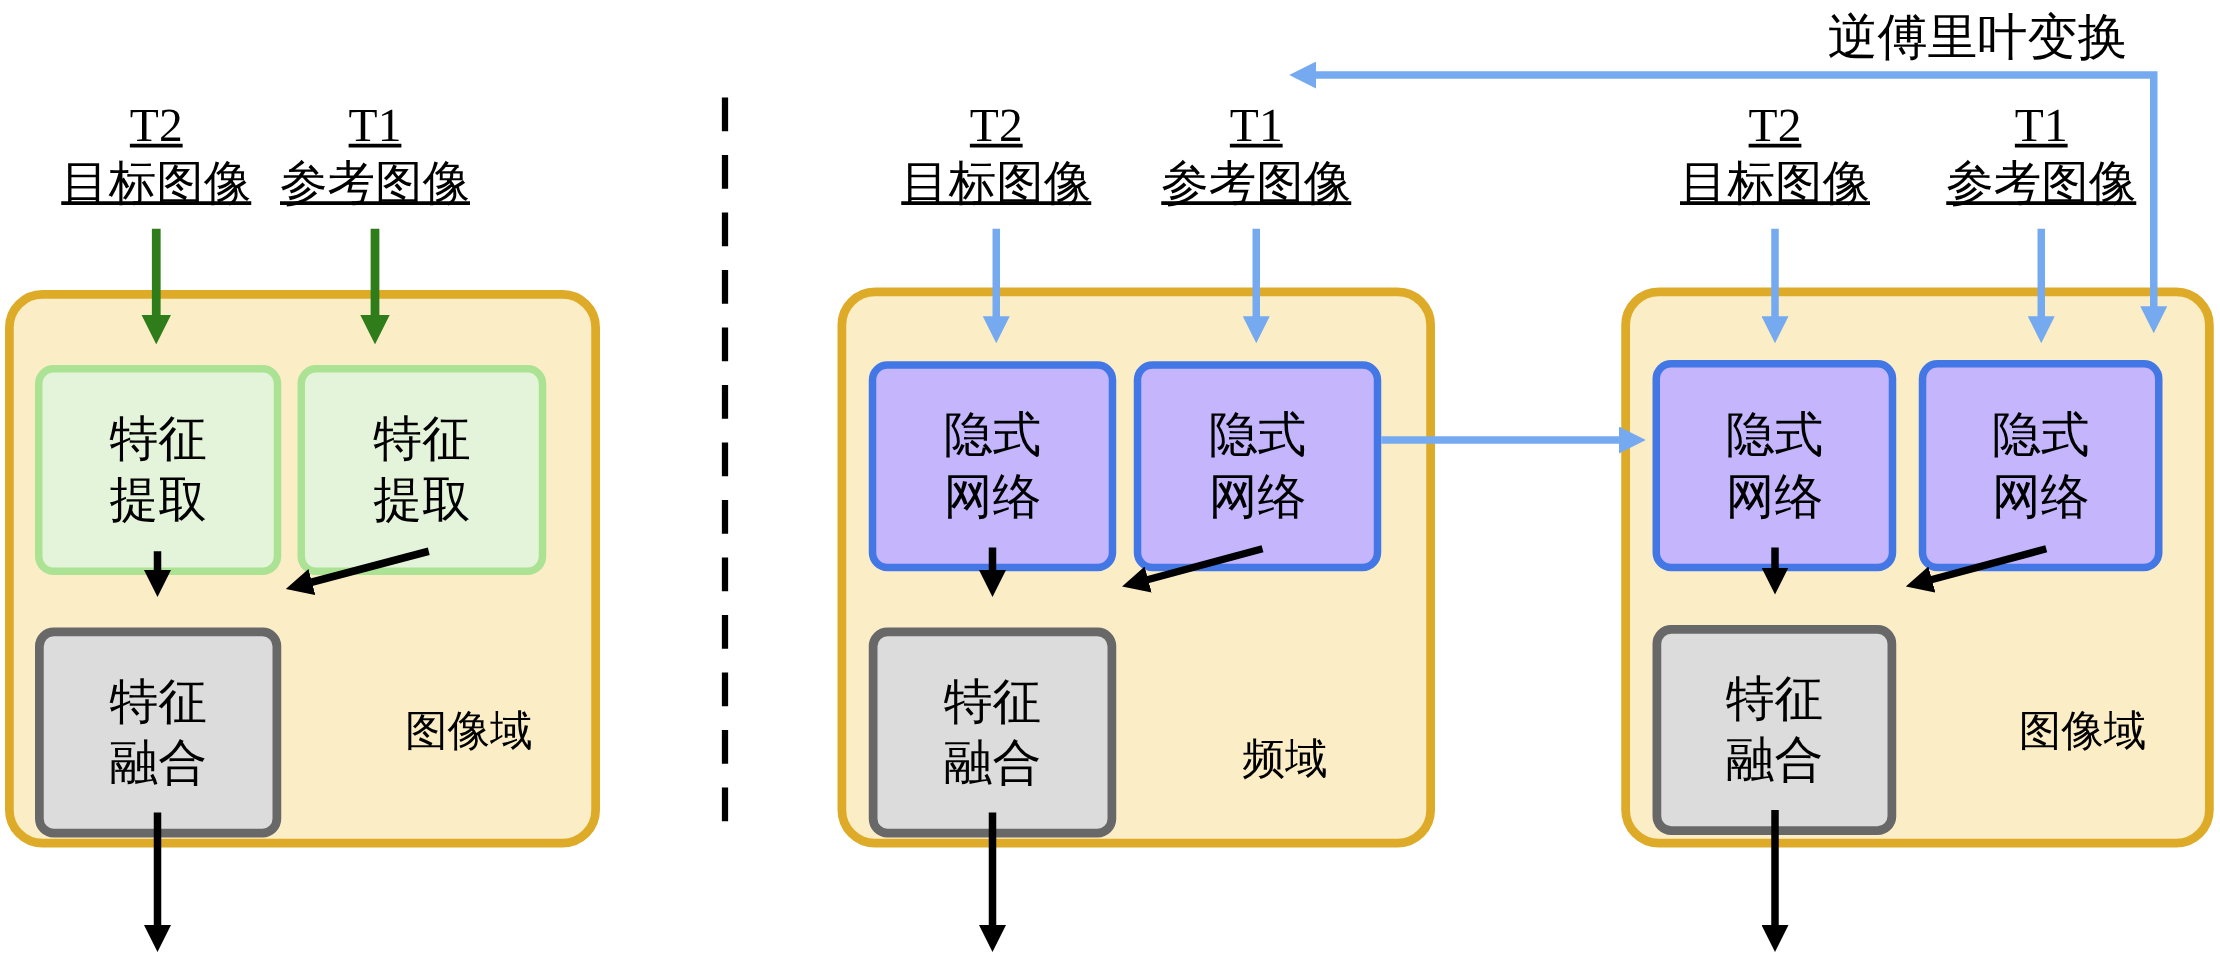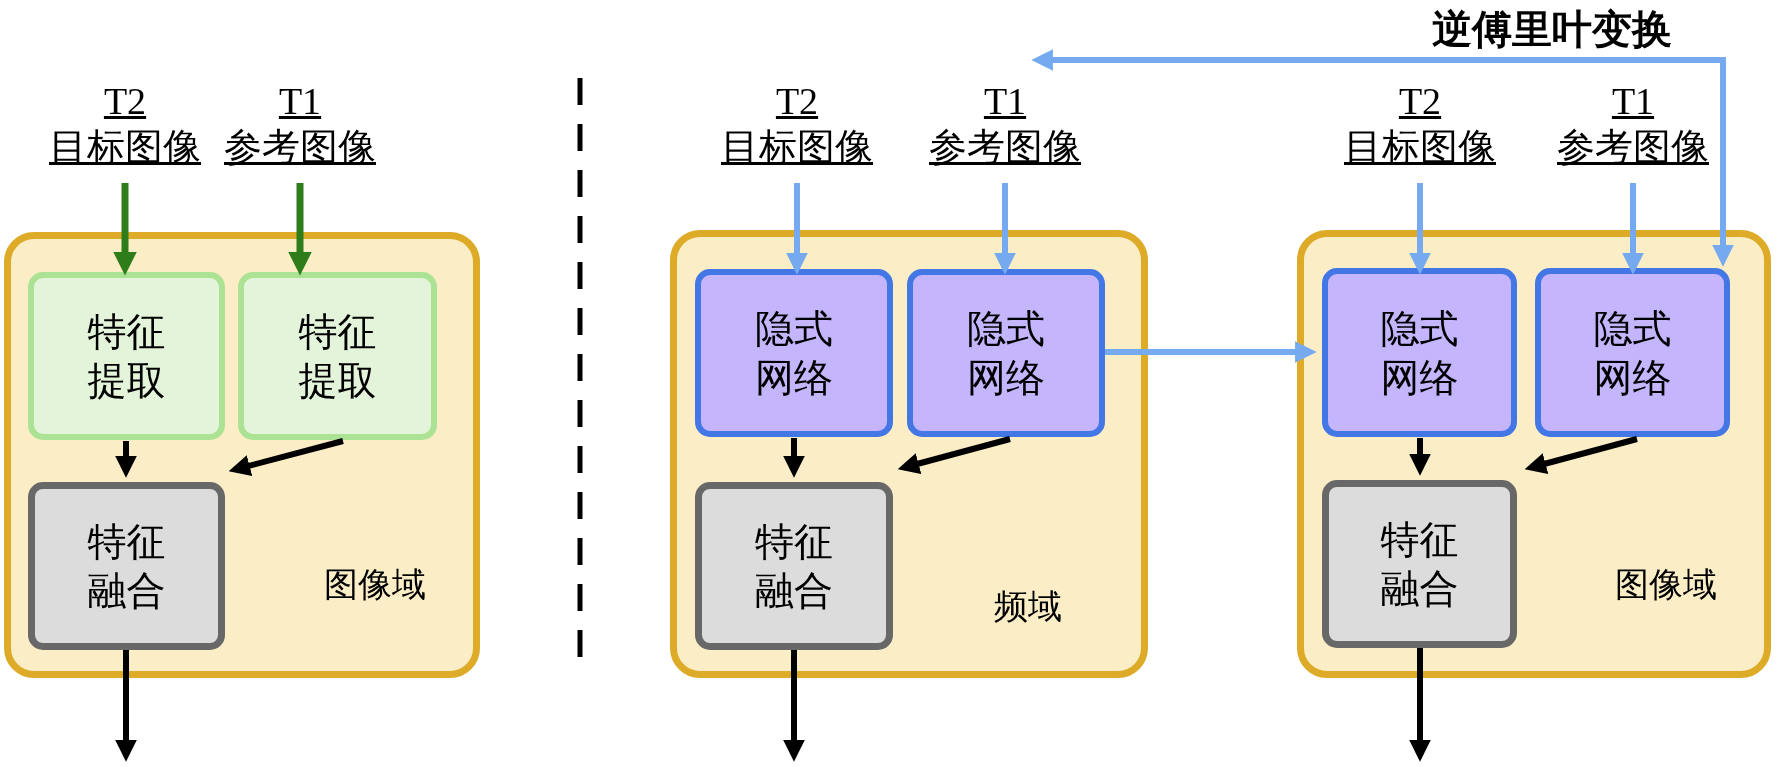--- a/index.html
+++ b/index.html
@@ -8,33 +8,33 @@
     font-family:"Liberation Serif","DejaVu Serif",serif;color:#000;
   }
   .container{
     position:absolute;box-sizing:border-box;
     background:#fbeec6;border:7px solid #ddab28;border-radius:30px;
     z-index:1;
   }
   .pbox{
     position:absolute;box-sizing:border-box;border-radius:15px;
     display:flex;flex-direction:column;align-items:center;justify-content:center;
-    font-size:39px;line-height:49px;text-align:center;z-index:2;
+    font-size:39px;line-height:49px;text-align:center;z-index:2;margin-top:20px;
   }
   .green{background:#e4f4da;border:6px solid #ace294;}
   .blue{background:#c4b5fd;border:6px solid #4377e6;}
   .gray{background:#dcdcdc;border:7px solid #686868;}
   .inlabel{
     position:absolute;width:220px;text-align:center;font-size:38px;line-height:46px;z-index:2;text-decoration:underline;
   }
   .domain{
     position:absolute;font-size:34px;z-index:2;white-space:nowrap;
   }
   .anno{
-    position:absolute;font-size:40px;z-index:2;white-space:nowrap;font-weight:bold;
+    position:absolute;font-size:40px;text-align:center;z-index:2;white-space:nowrap;
   }
   .anno2{
     position:absolute;font-size:38px;line-height:46px;text-align:center;z-index:2;
   }
   #arrows{position:absolute;left:0;top:0;z-index:3;pointer-events:none;}
 </style>
 </head>
 <body>
 
 <div id="canvas">

